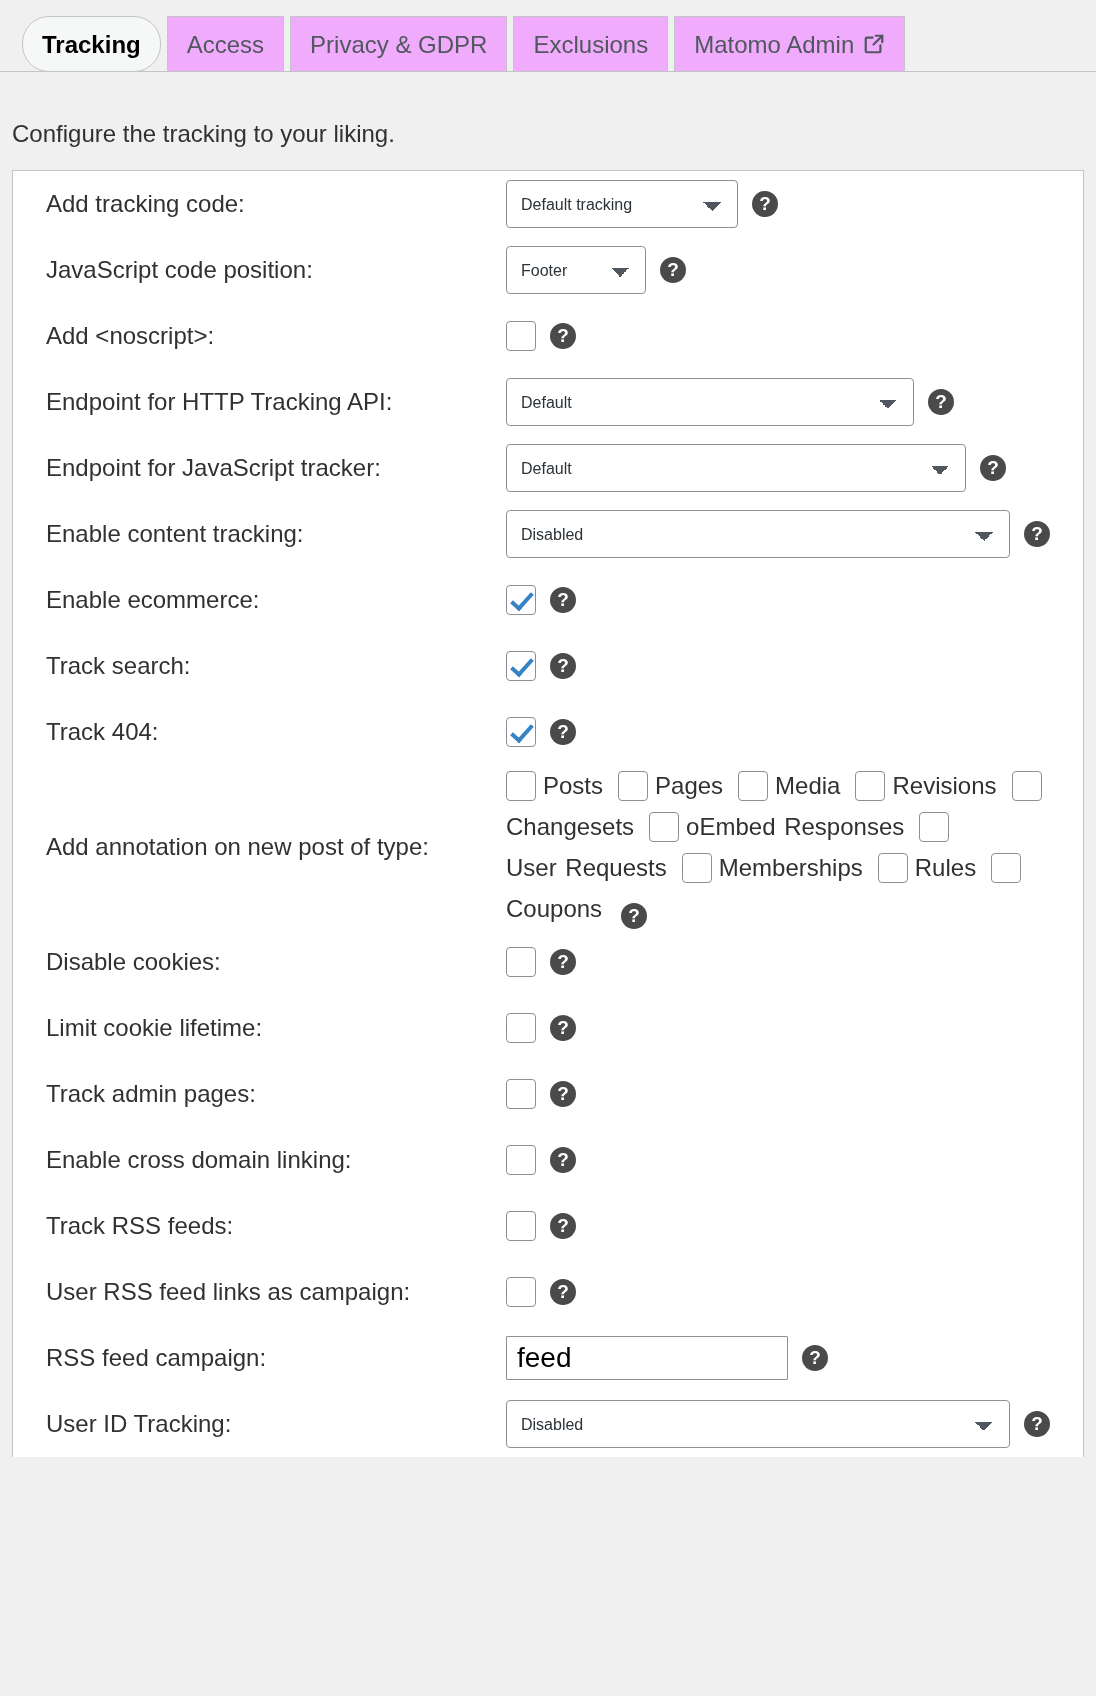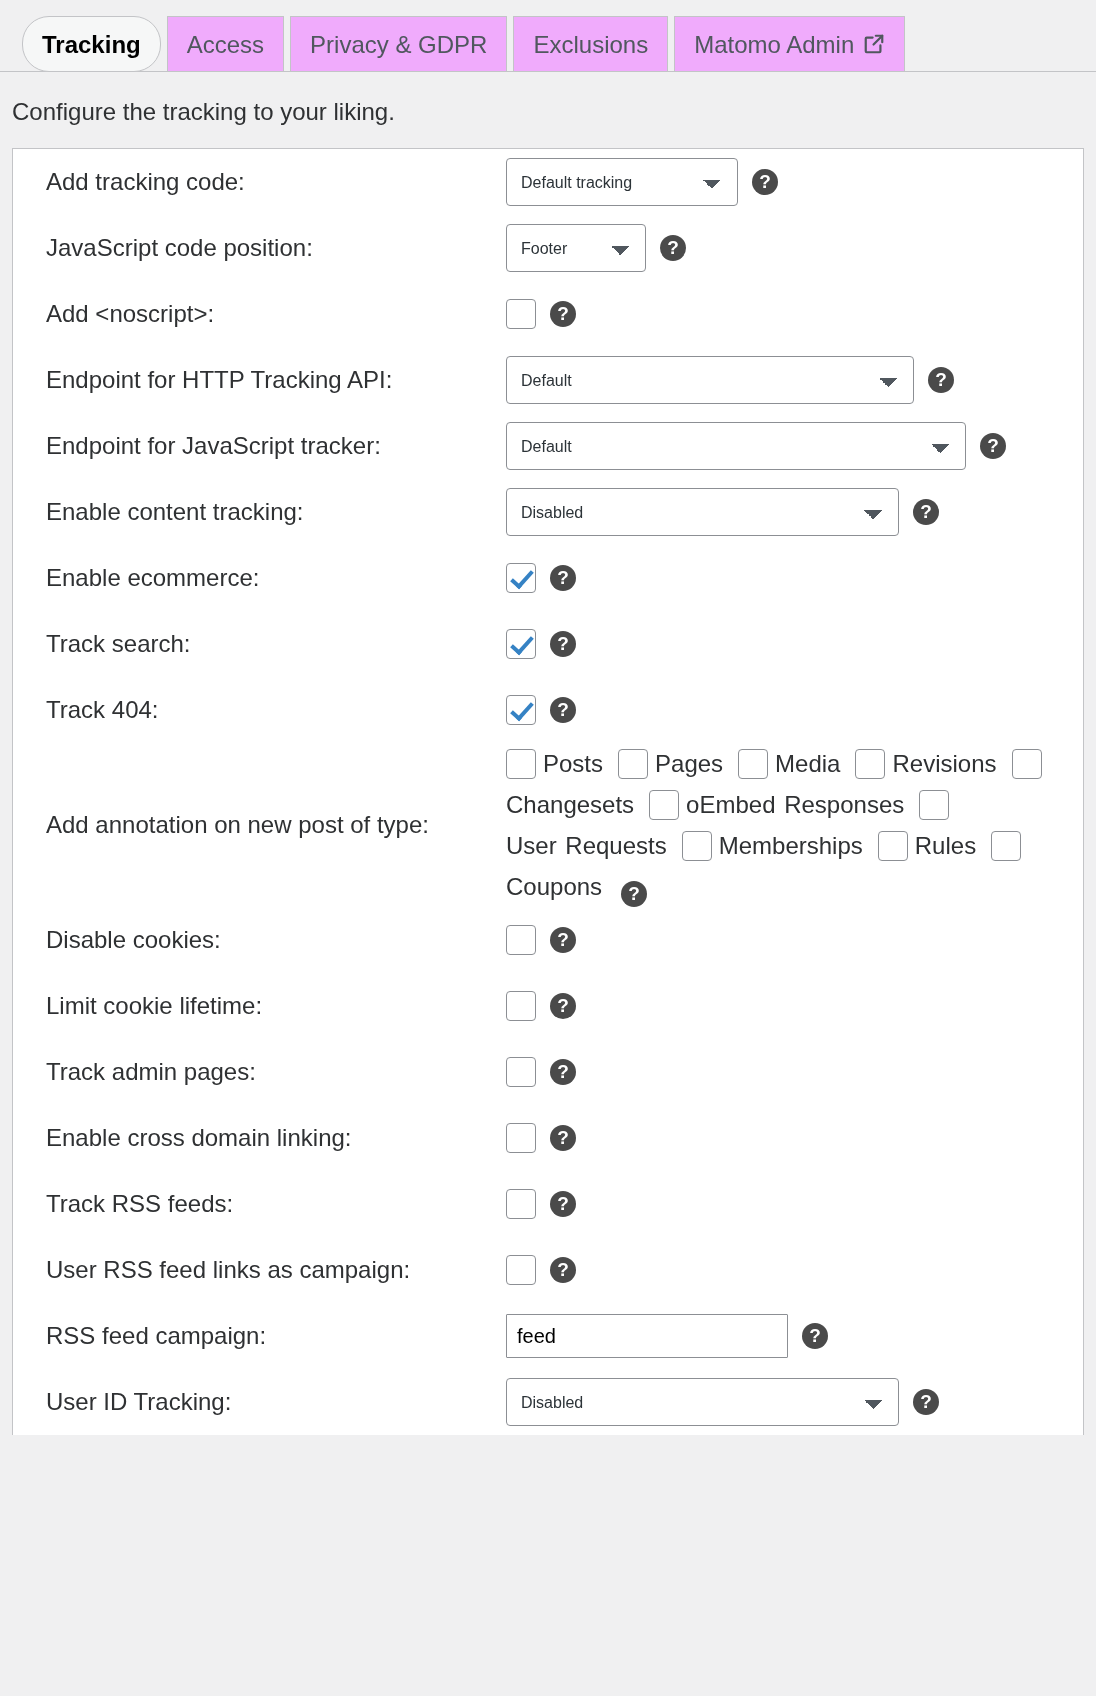--- a/index.html
+++ b/index.html
@@ -57,20 +57,21 @@
     width: 22px;
     height: 22px;
   }
 
   
   .page-desc {
     padding: 26px 0 22px 12px;
     font-size: 24px;
     color: #2f3133;
     background: #f0f0f1;
+    margin-top: 22px;
   }
 
   
   .panel {
     margin: 0 12px 9px 12px;
     background: #fff;
     border: 1px solid #c3c4c7;
     border-bottom: none;
     box-sizing: border-box;
     width: 1072px;
@@ -124,21 +125,21 @@
       calc(100% - 25px) calc(50% + 2px),
       calc(100% - 16px) calc(50% + 2px);
     background-size: 9px 9px, 9px 9px;
     background-repeat: no-repeat;
     cursor: pointer;
   }
   .sel-w-auto { width: 232px; }
   .sel-w-small { width: 140px; }
   .sel-w-lg { width: 408px; }
   .sel-w-xl { width: 460px; }
-  .sel-w-xxl { width: 393px; }
+  .sel-w-xxl { width: 504px; }
 
   .cb {
     -webkit-appearance: none;
     appearance: none;
     margin: 0;
     box-sizing: border-box;
     width: 30px;
     height: 30px;
     min-width: 30px;
     border: 1px solid #8c8f94;
@@ -173,21 +174,21 @@
     text-align: center;
     cursor: pointer;
     user-select: none;
   }
 
   input.txt {
     box-sizing: border-box;
     width: 282px;
     height: 44px;
     padding: 0 10px;
-    font-size: 20px;
+    font-size: 28px;
     font-family: "Liberation Sans", sans-serif;
     color: #000;
     background: #fff;
     border: 1px solid #8c8f94;
     border-radius: 1px;
   }
 
   
   .annot-cell { padding: 10px 0 10px 0; }
   .annot-group {

